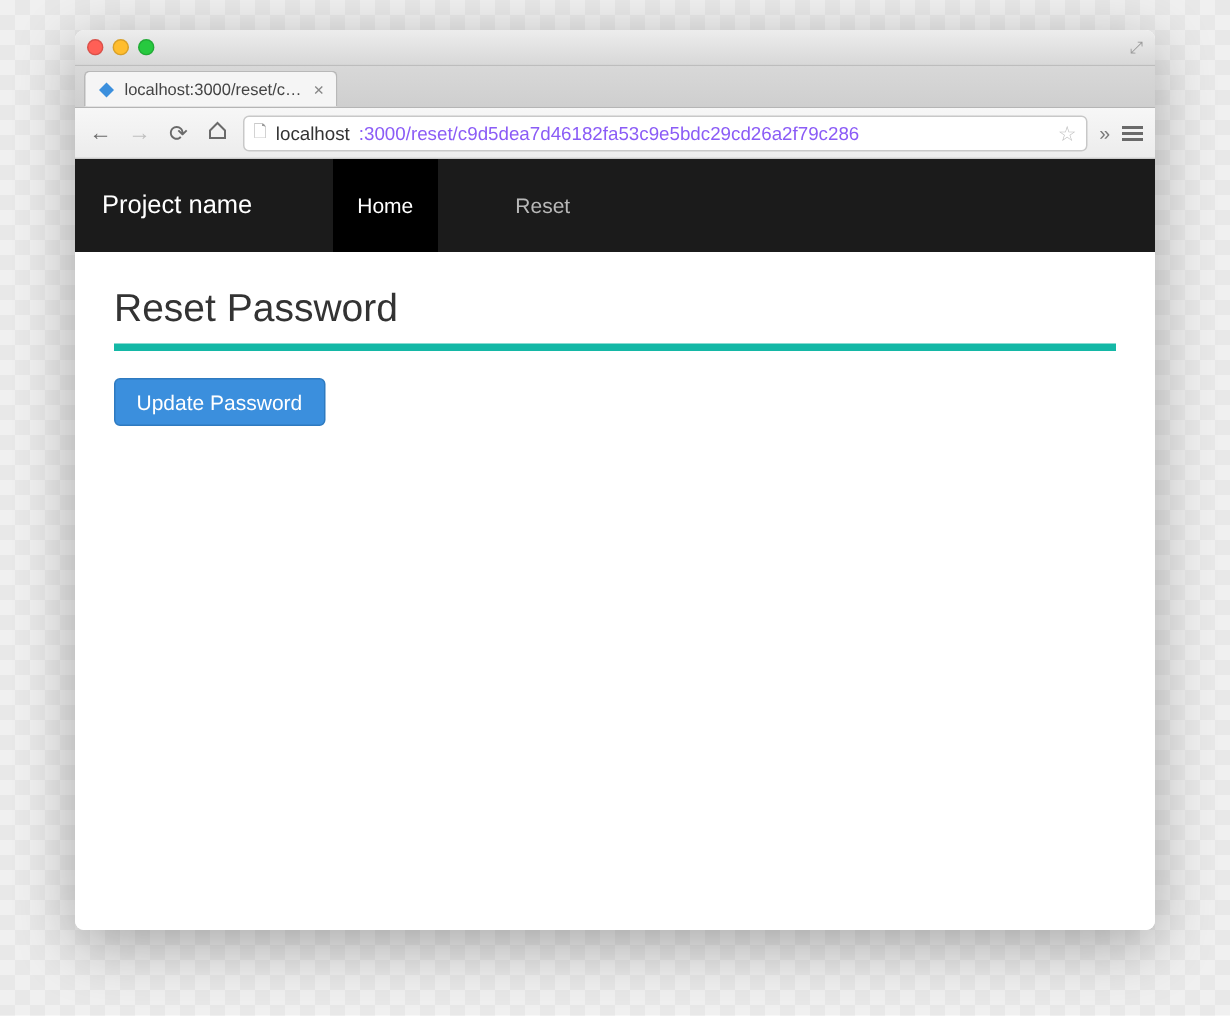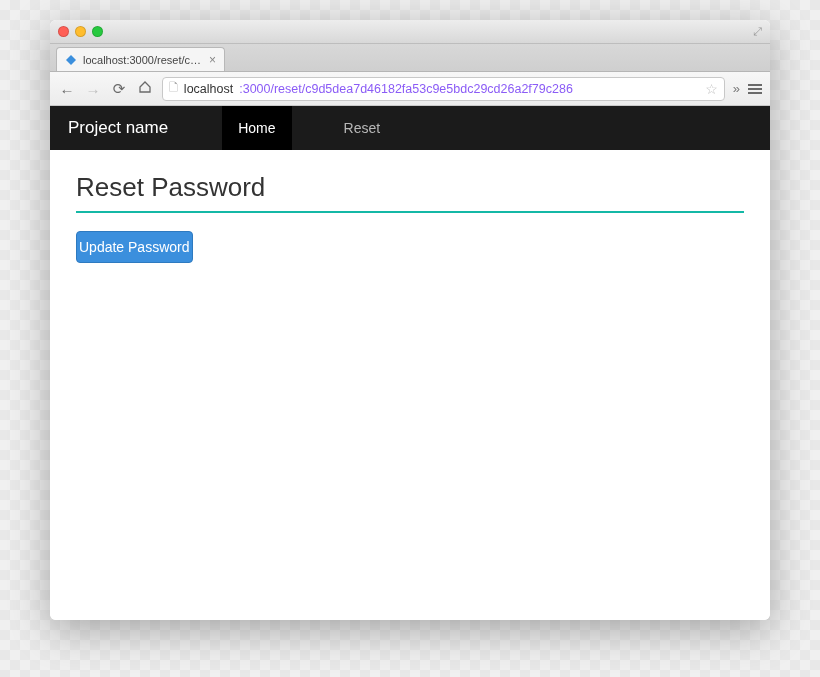--- a/index.html
+++ b/index.html
@@ -102,21 +102,21 @@
   .urlbox .star { color:#bfbfbf; font-size:14px; }
   .chevrons { color:#7a7a7a; font-size:13px; }
   .hamburger { display:flex; flex-direction:column; gap:2px; }
   .hamburger span { width:14px; height:2px; background:#6a6a6a; display:block; }
 
   .page { flex:1; background:#fff; display:flex; flex-direction:column; }
 
   .navbar {
     background: #1b1b1b;
     color: #fff;
-    height: 44px;
+    height: 62px;
     display: flex;
     align-items: stretch;
     padding: 0 18px;
   }
   .brand {
     color: #fff;
     font-size: 17px;
     display:flex; align-items:center;
     padding-right: 18px;
     font-weight: 400;
@@ -133,21 +133,21 @@
     background: #000;
     color: #fff;
   }
 
   .container { padding: 22px 26px; }
   .page-title {
     font-size: 26px;
     font-weight: 400;
     color: #333;
     padding-bottom: 8px;
-    border-bottom: 2px solid #14b8a6;
+    border-bottom: 5px solid #14b8a6;
     margin-bottom: 18px;
   }
   .form-group { margin-bottom: 16px; }
   .form-label { font-weight: 700; font-size: 14px; color:#333; display:block; margin-bottom:6px; }
   .form-control {
     width: 100%;
     height: 36px;
     border: 1px solid #ccc;
     border-radius: 4px;
     padding: 6px 12px;
@@ -159,21 +159,21 @@
   .form-control.focused {
     border-color: #66afe9;
     outline: 0;
     box-shadow: inset 0 1px 1px rgba(0,0,0,.05), 0 0 6px rgba(102,175,233,.5);
   }
   .btn-primary {
     background: #3b8fdd;
     border: 1px solid #2e7ac0;
     color: #fff;
     font-size: 14px;
-    padding: 7px 2px;
+    padding: 7px 14px;
     border-radius: 4px;
     cursor: pointer;
   }
 </style>
 </head>
 <body>
 
 <div class="window">
 
   <div class="titlebar">

